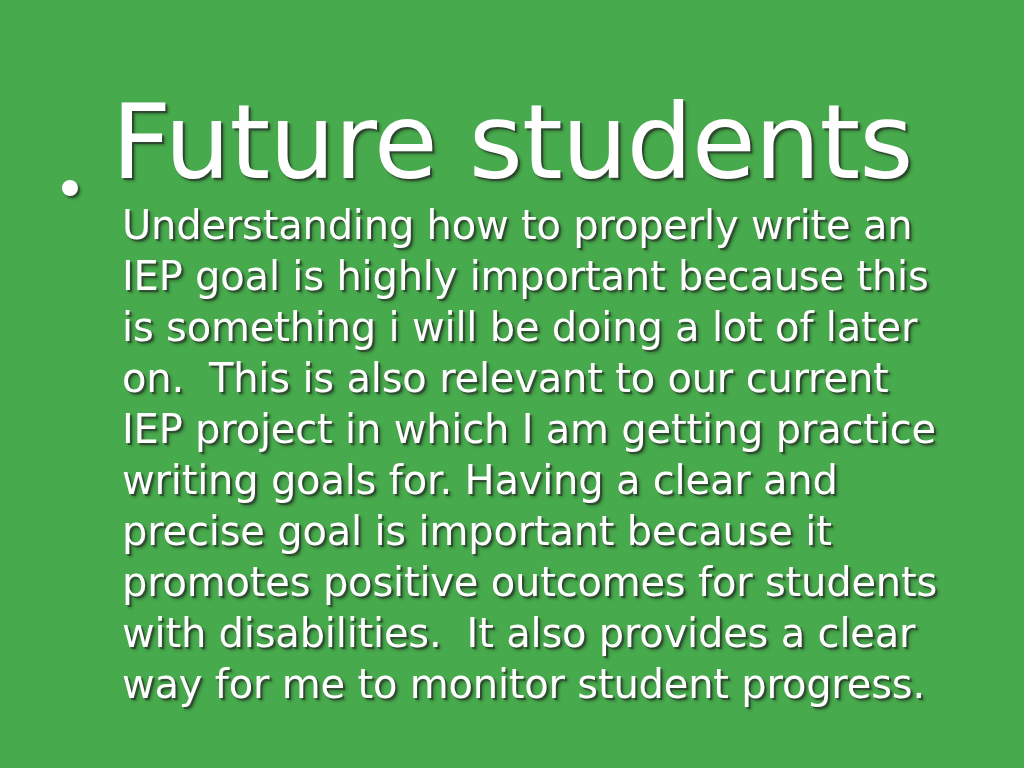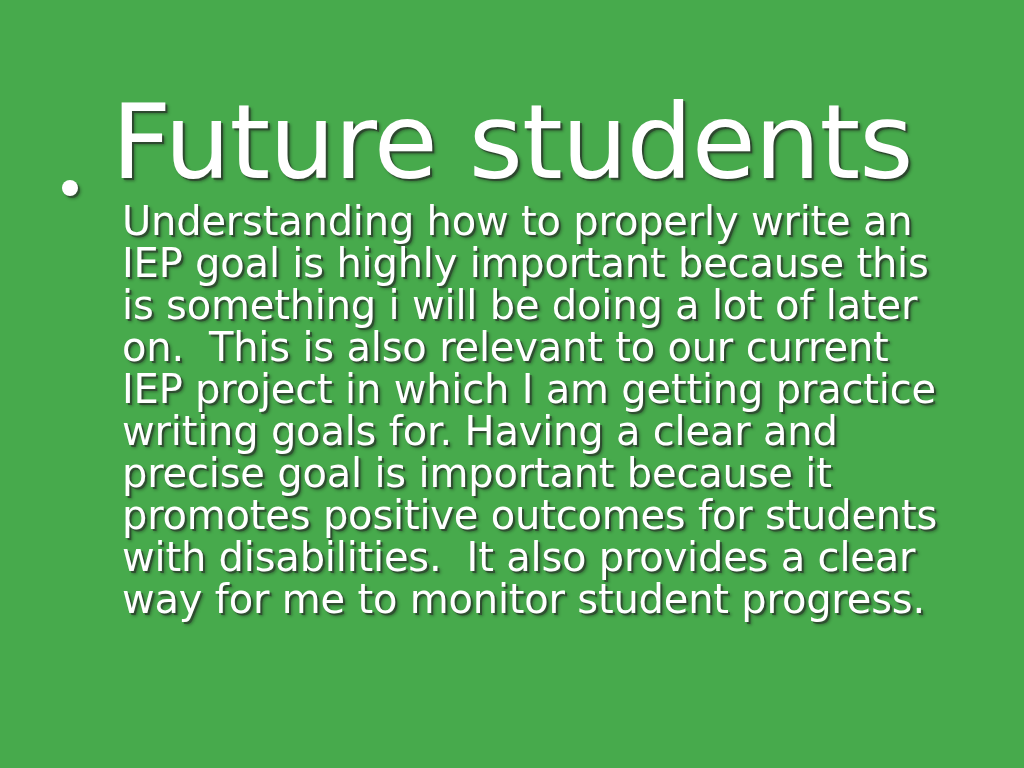--- a/index.html
+++ b/index.html
@@ -63,21 +63,21 @@
       2px 2px 0 rgba(40,40,40,0.45),
       3px 3px 3px rgba(20,20,20,0.32);
   }
 
   .bullet-text {
     flex: 1 1 auto;
     color: #FFFFFF;
     font-family: "DejaVu Sans", "Liberation Sans", sans-serif;
     font-weight: 400;
     font-size: 40px;
-    line-height: 42px;
+    line-height: 51px;
     letter-spacing: -0.2px;
     white-space: pre-wrap;
     text-shadow:
       2px 2px 0 rgba(40,40,40,0.55),
       3px 3px 3px rgba(20,20,20,0.38);
   }
 </style>
 </head>
 <body>
 

